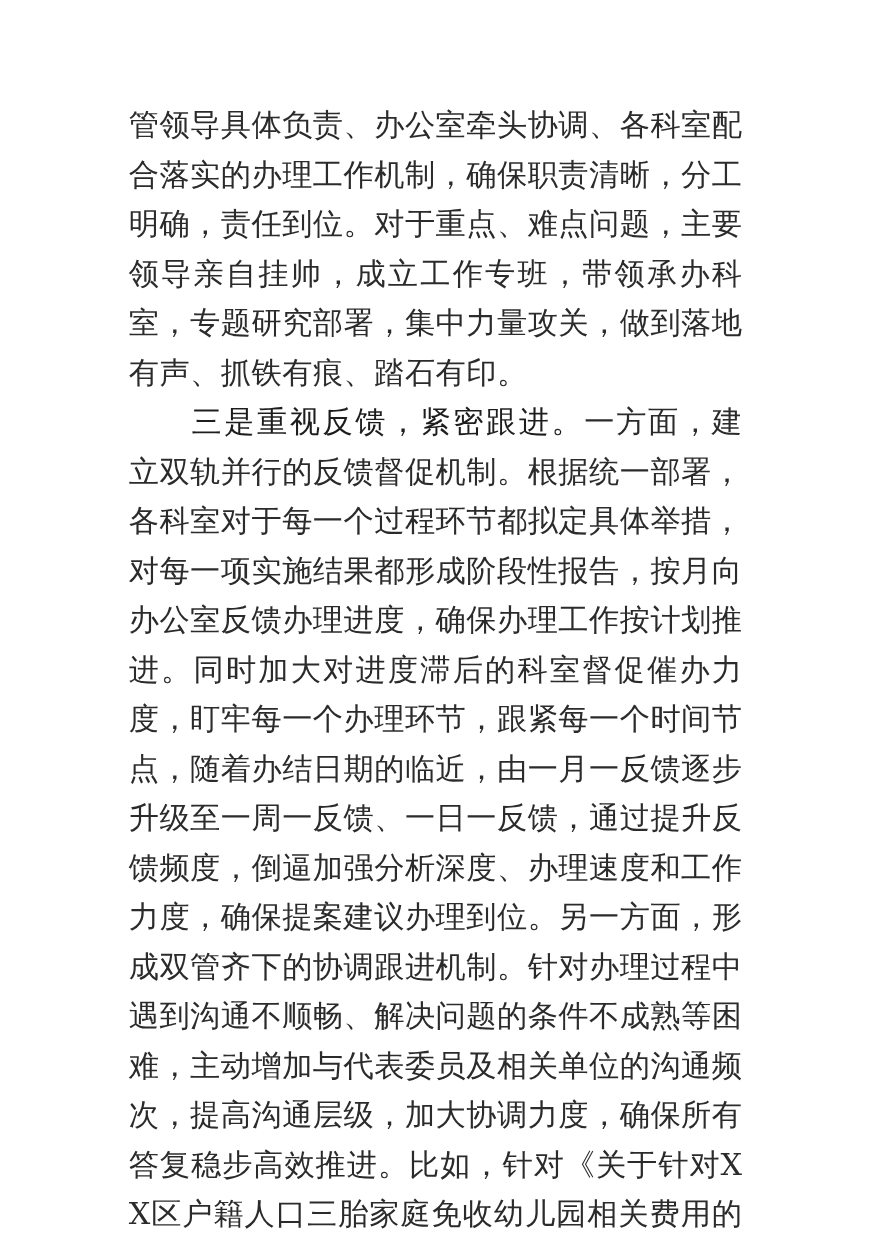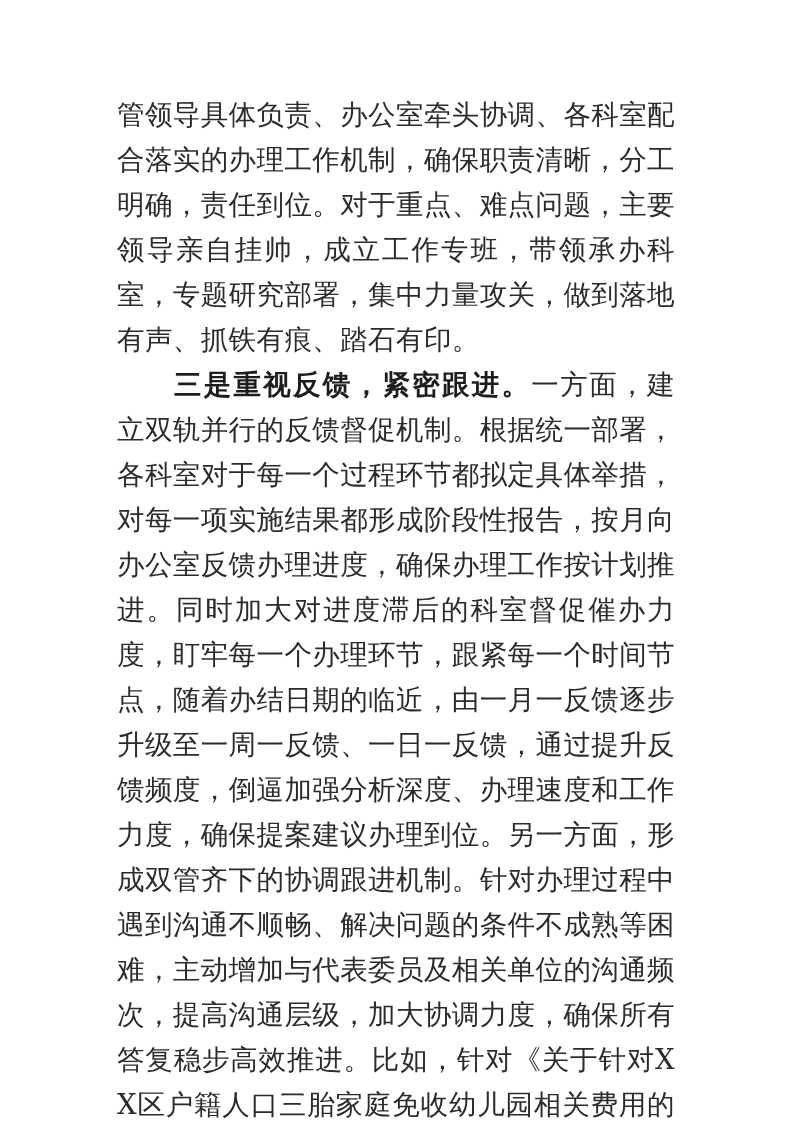--- a/index.html
+++ b/index.html
@@ -46,21 +46,21 @@
 
   .para + .para {
     margin-top: 0;
   }
 
   .indent {
     text-indent: 57px;
   }
 
   .lead-bold {
-    font-weight: 700;
+    font-weight: 400;
     letter-spacing: 1.2px;
     color: #1d1d1d;
   }
 </style>
 </head>
 <body>
 
 <div class="page">
   <div class="doc-body">
 

